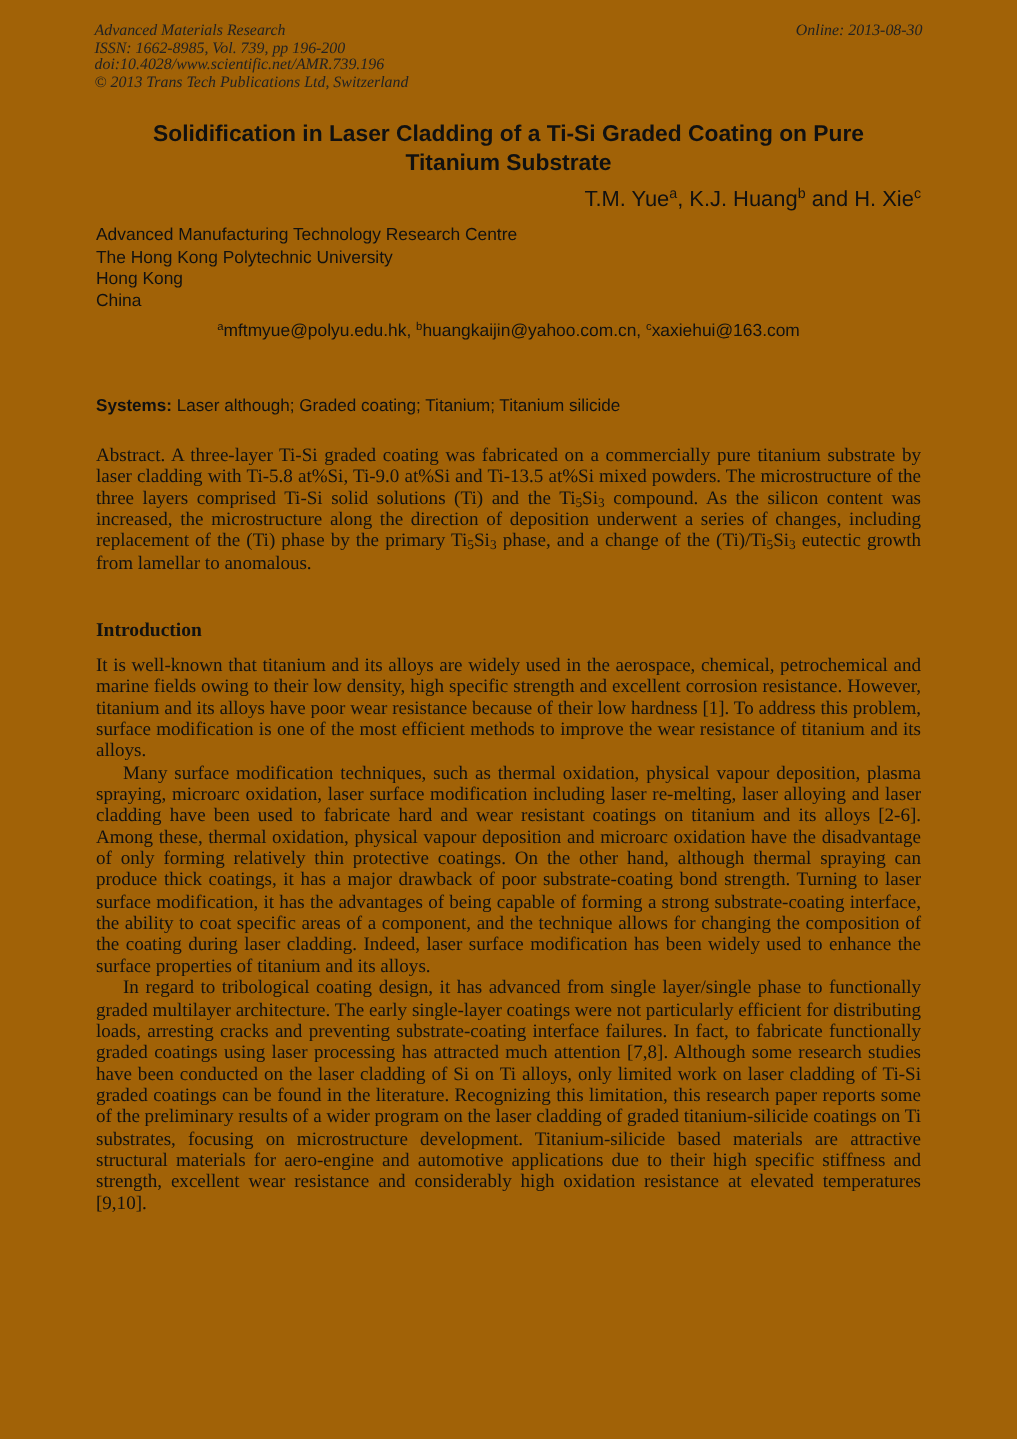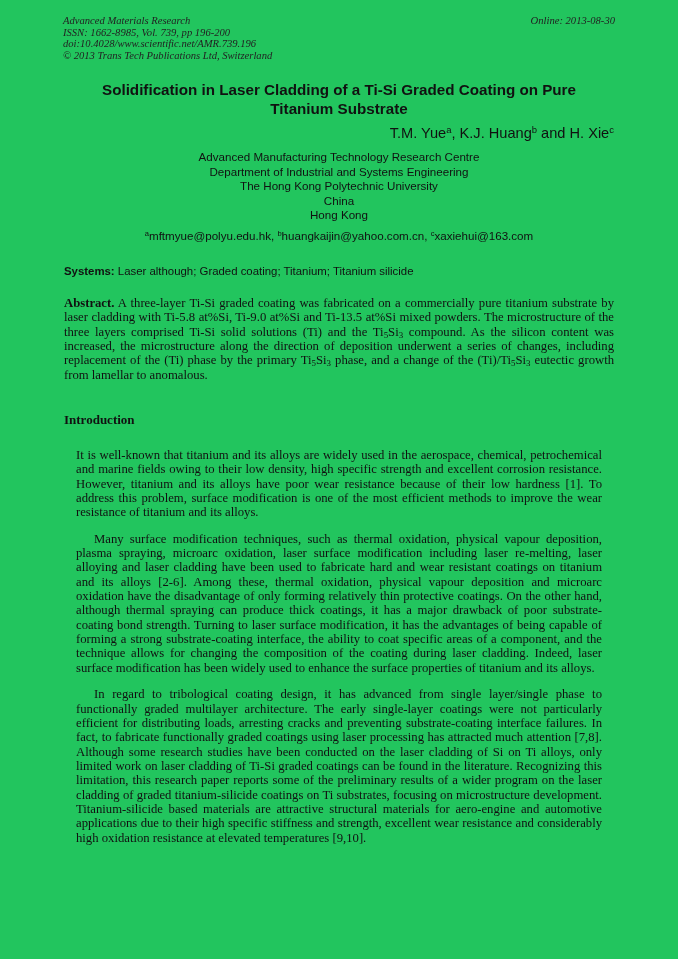--- a/index.html
+++ b/index.html
@@ -1,61 +1,61 @@
 <!DOCTYPE html>
 <html><head>
 <meta charset="utf-8">
 <style>
   html, body { margin: 0; padding: 0; background: #ffffff; }
   body { width: 678px; height: 959px; position: relative; overflow: hidden; color: #111; }
-  .page { position: absolute; left: 0; top: 0; width: 678px; height: 959px; background: #22c55e; }
+  .page { position: absolute; left: 0; top: 0; width: 678px; height: 959px; background: #a16207; }
   .header-left {
     position: absolute; left: 63px; top: 15px;
     font-family: "Liberation Serif", serif; font-style: italic; font-size: 10.6px; line-height: 11.6px;
     color: #222;
   }
   .header-left div { white-space: nowrap; }
   .header-right {
     position: absolute; right: 63px; top: 15px;
     font-family: "Liberation Serif", serif; font-style: italic; font-size: 10.6px; line-height: 11.6px; color: #222; margin-left: 13px;
   }
   .title {
     position: absolute; left: 64px; width: 550px; top: 80px; text-align: center;
     font-family: "Liberation Sans", sans-serif; font-weight: bold; font-size: 15.2px; line-height: 19px; color: #111;
   }
   .authors {
     position: absolute; left: 64px; width: 550px; top: 124px; text-align: right;
     font-family: "Liberation Sans", sans-serif; font-size: 14.6px; line-height: 18px;
   }
   .authors sup, .emails sup { font-size: 65%; vertical-align: 0.55em; line-height: 0; }
   .affil {
-    position: absolute; left: 64px; width: 550px; top: 150px; text-align: center;
+    position: absolute; left: 64px; width: 550px; top: 150px; 
     font-family: "Liberation Sans", sans-serif; font-size: 11.6px; line-height: 14.6px;
   }
   .emails {
-    position: absolute; left: 64px; width: 550px; top: 229px; text-align: center;
+    position: absolute; left: 64px; width: 550px; top: 214px; text-align: center;
     font-family: "Liberation Sans", sans-serif; font-size: 11.6px; line-height: 14px;
   }
   .keywords {
     position: absolute; left: 64px; top: 264px; width: 550px;
     font-family: "Liberation Sans", sans-serif; font-size: 11.4px; line-height: 14px;
   }
   .keywords b { font-weight: bold; }
   .body-text {
     font-family: "Liberation Serif", serif; font-size: 12.7px; line-height: 14.35px;
     text-align: justify; color: #111;
   }
   .abstract { position: absolute; left: 64px; top: 296px; width: 550px; }
-  .abstract b { font-weight: bold; }
+  .abstract b { font-weight: normal; }
   .section-heading {
     position: absolute; left: 64px; top: 412px;
     font-family: "Liberation Serif", serif; font-weight: bold; font-size: 13px; line-height: 16px;
   }
   .intro { position: absolute; left: 64px; top: 436px; width: 550px; }
-  .intro p { margin: 12px; }
+  .intro p { margin: 0; }
   .intro p.indent { text-indent: 18px; }
   sub { font-size: 70%; vertical-align: -0.25em; line-height: 0; }
 </style>
 </head>
 <body>
 
 <div class="page">
 
   <div class="header-left">
     <div>Advanced Materials Research</div>
@@ -69,24 +69,23 @@
     <div>Solidification in Laser Cladding of a Ti-Si Graded Coating on Pure</div>
     <div>Titanium Substrate</div>
   </div>
 
   <div class="authors">
     <span>T.M. Yue</span><sup>a</sup><span>, </span><span>K.J. Huang</span><sup>b</sup><span> and </span><span>H. Xie</span><sup>c</sup>
   </div>
 
   <div class="affil">
     <div>Advanced Manufacturing Technology Research Centre</div>
-    <div>Department of Industrial and Systems Engineering</div>
     <div>The Hong Kong Polytechnic University</div>
+    <div>Hong Kong</div>
     <div>China</div>
-    <div>Hong Kong</div>
   </div>
 
   <div class="emails">
     <sup>a</sup><span>mftmyue@polyu.edu.hk</span><span>, </span><sup>b</sup><span>huangkaijin@yahoo.com.cn</span><span>, </span><sup>c</sup><span>xaxiehui@163.com</span>
   </div>
 
   <div class="keywords">
     <b>Systems:</b>
     <span>Laser although; Graded coating; Titanium; Titanium silicide</span>
   </div>

